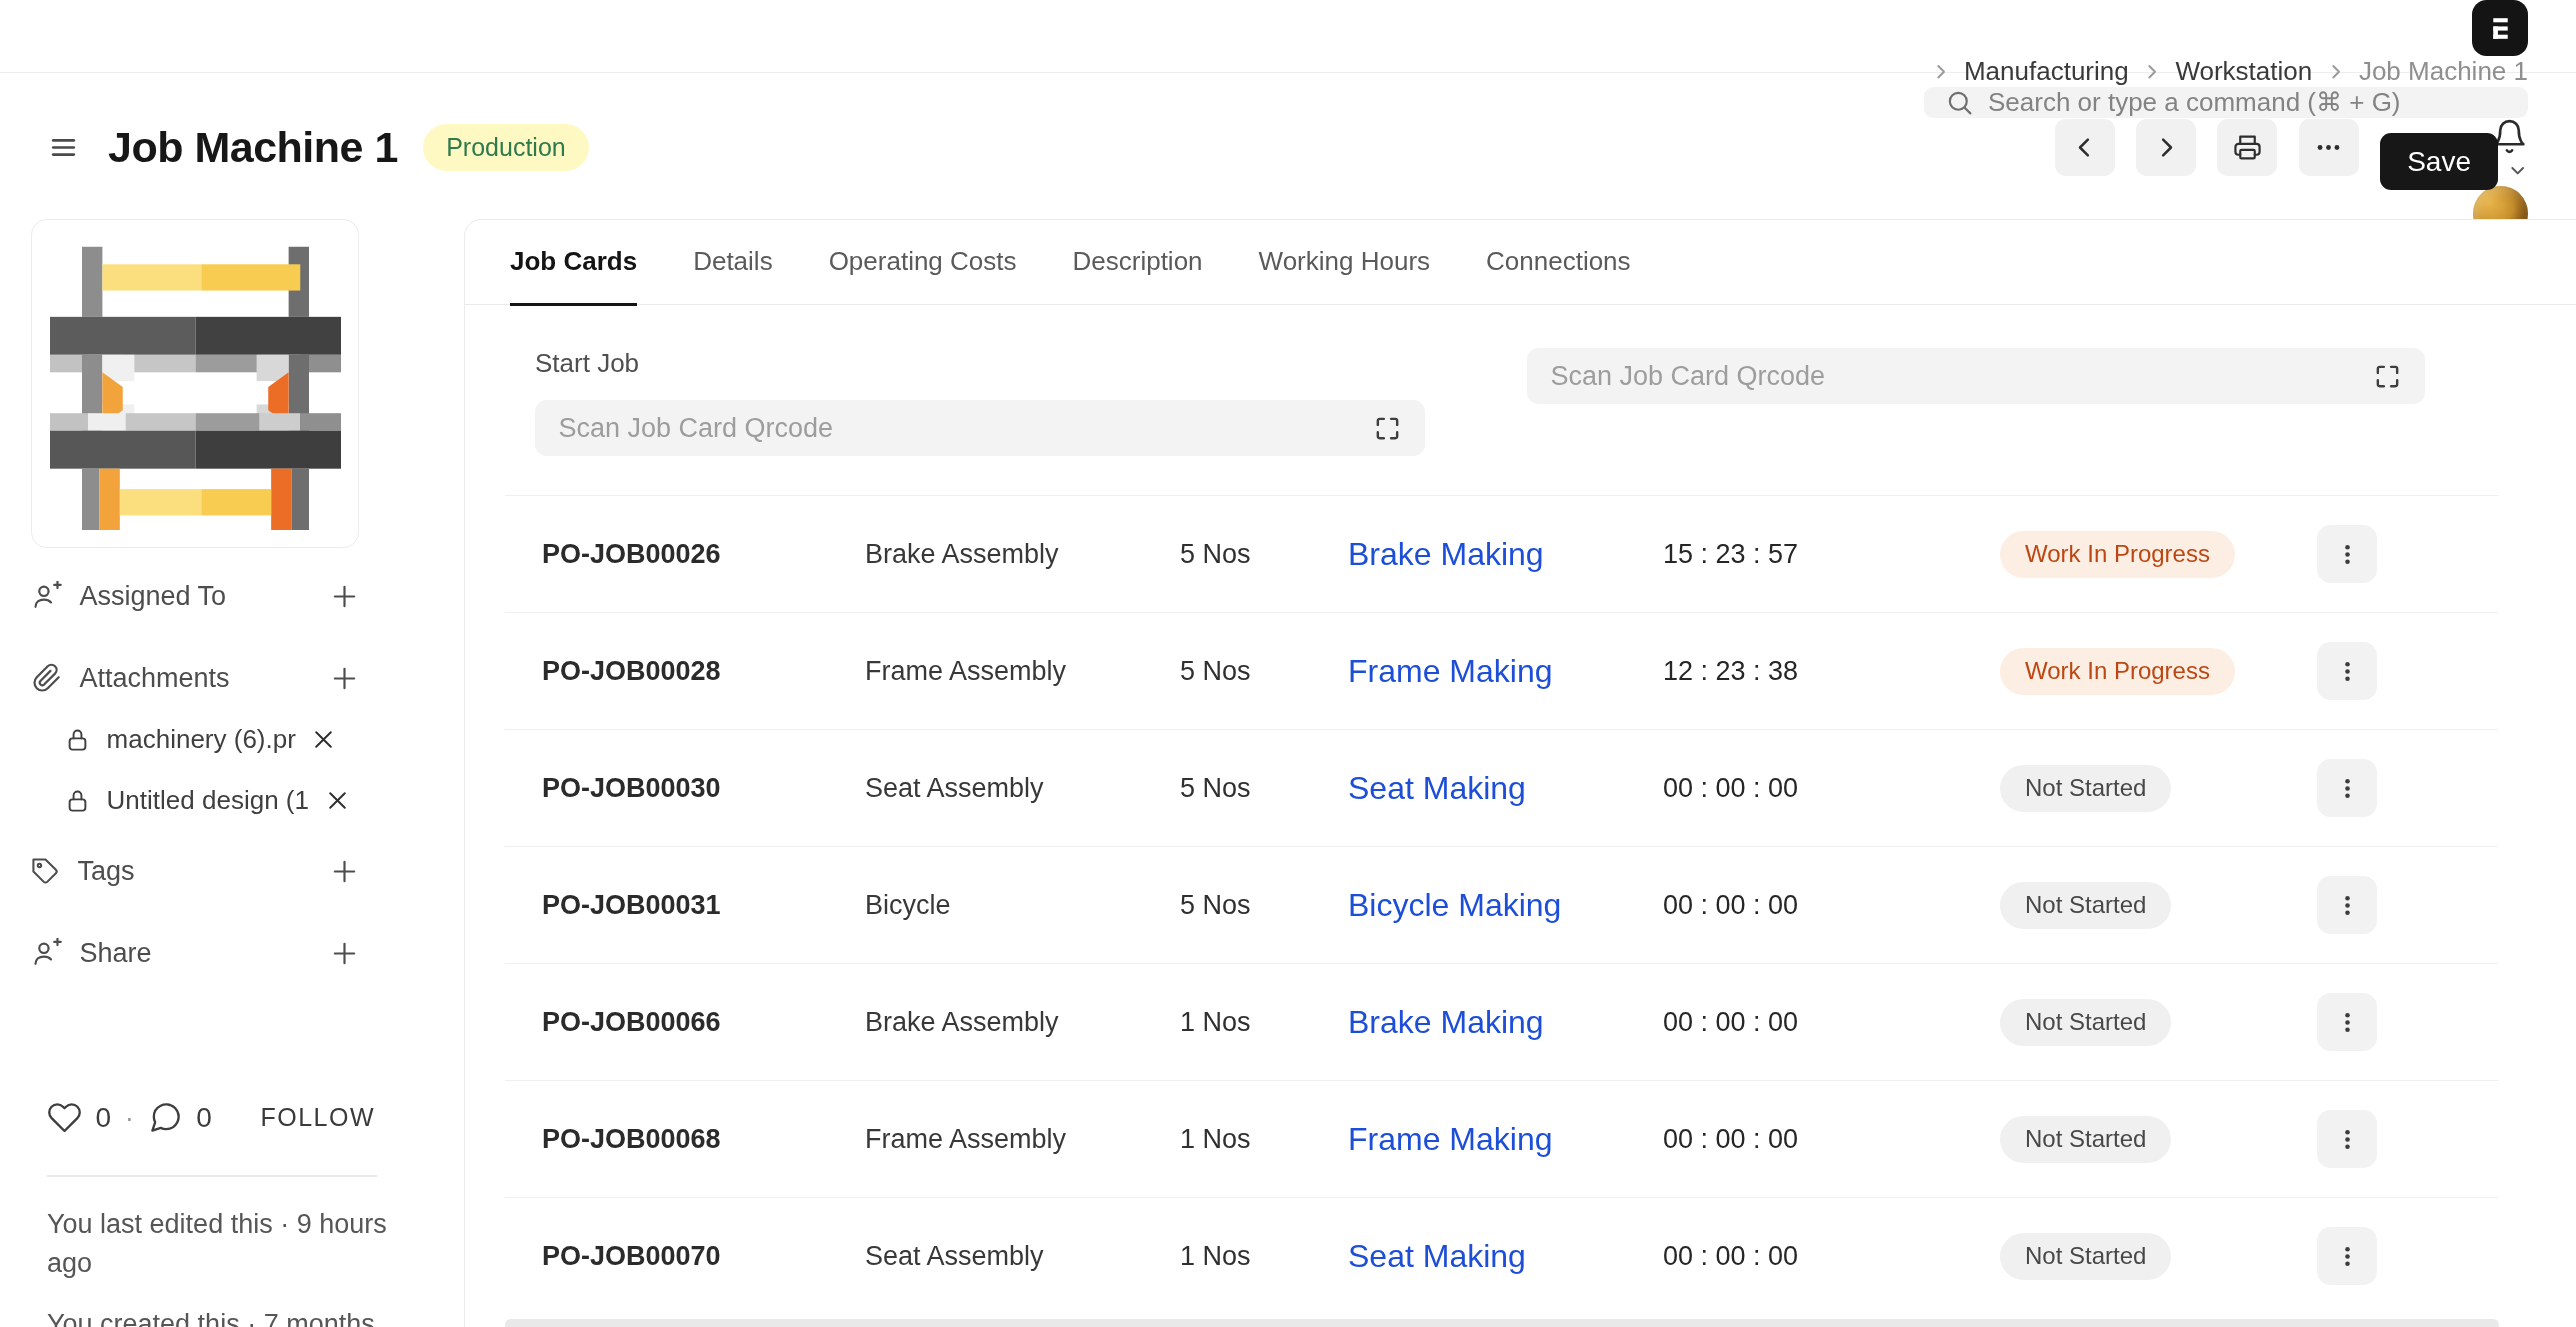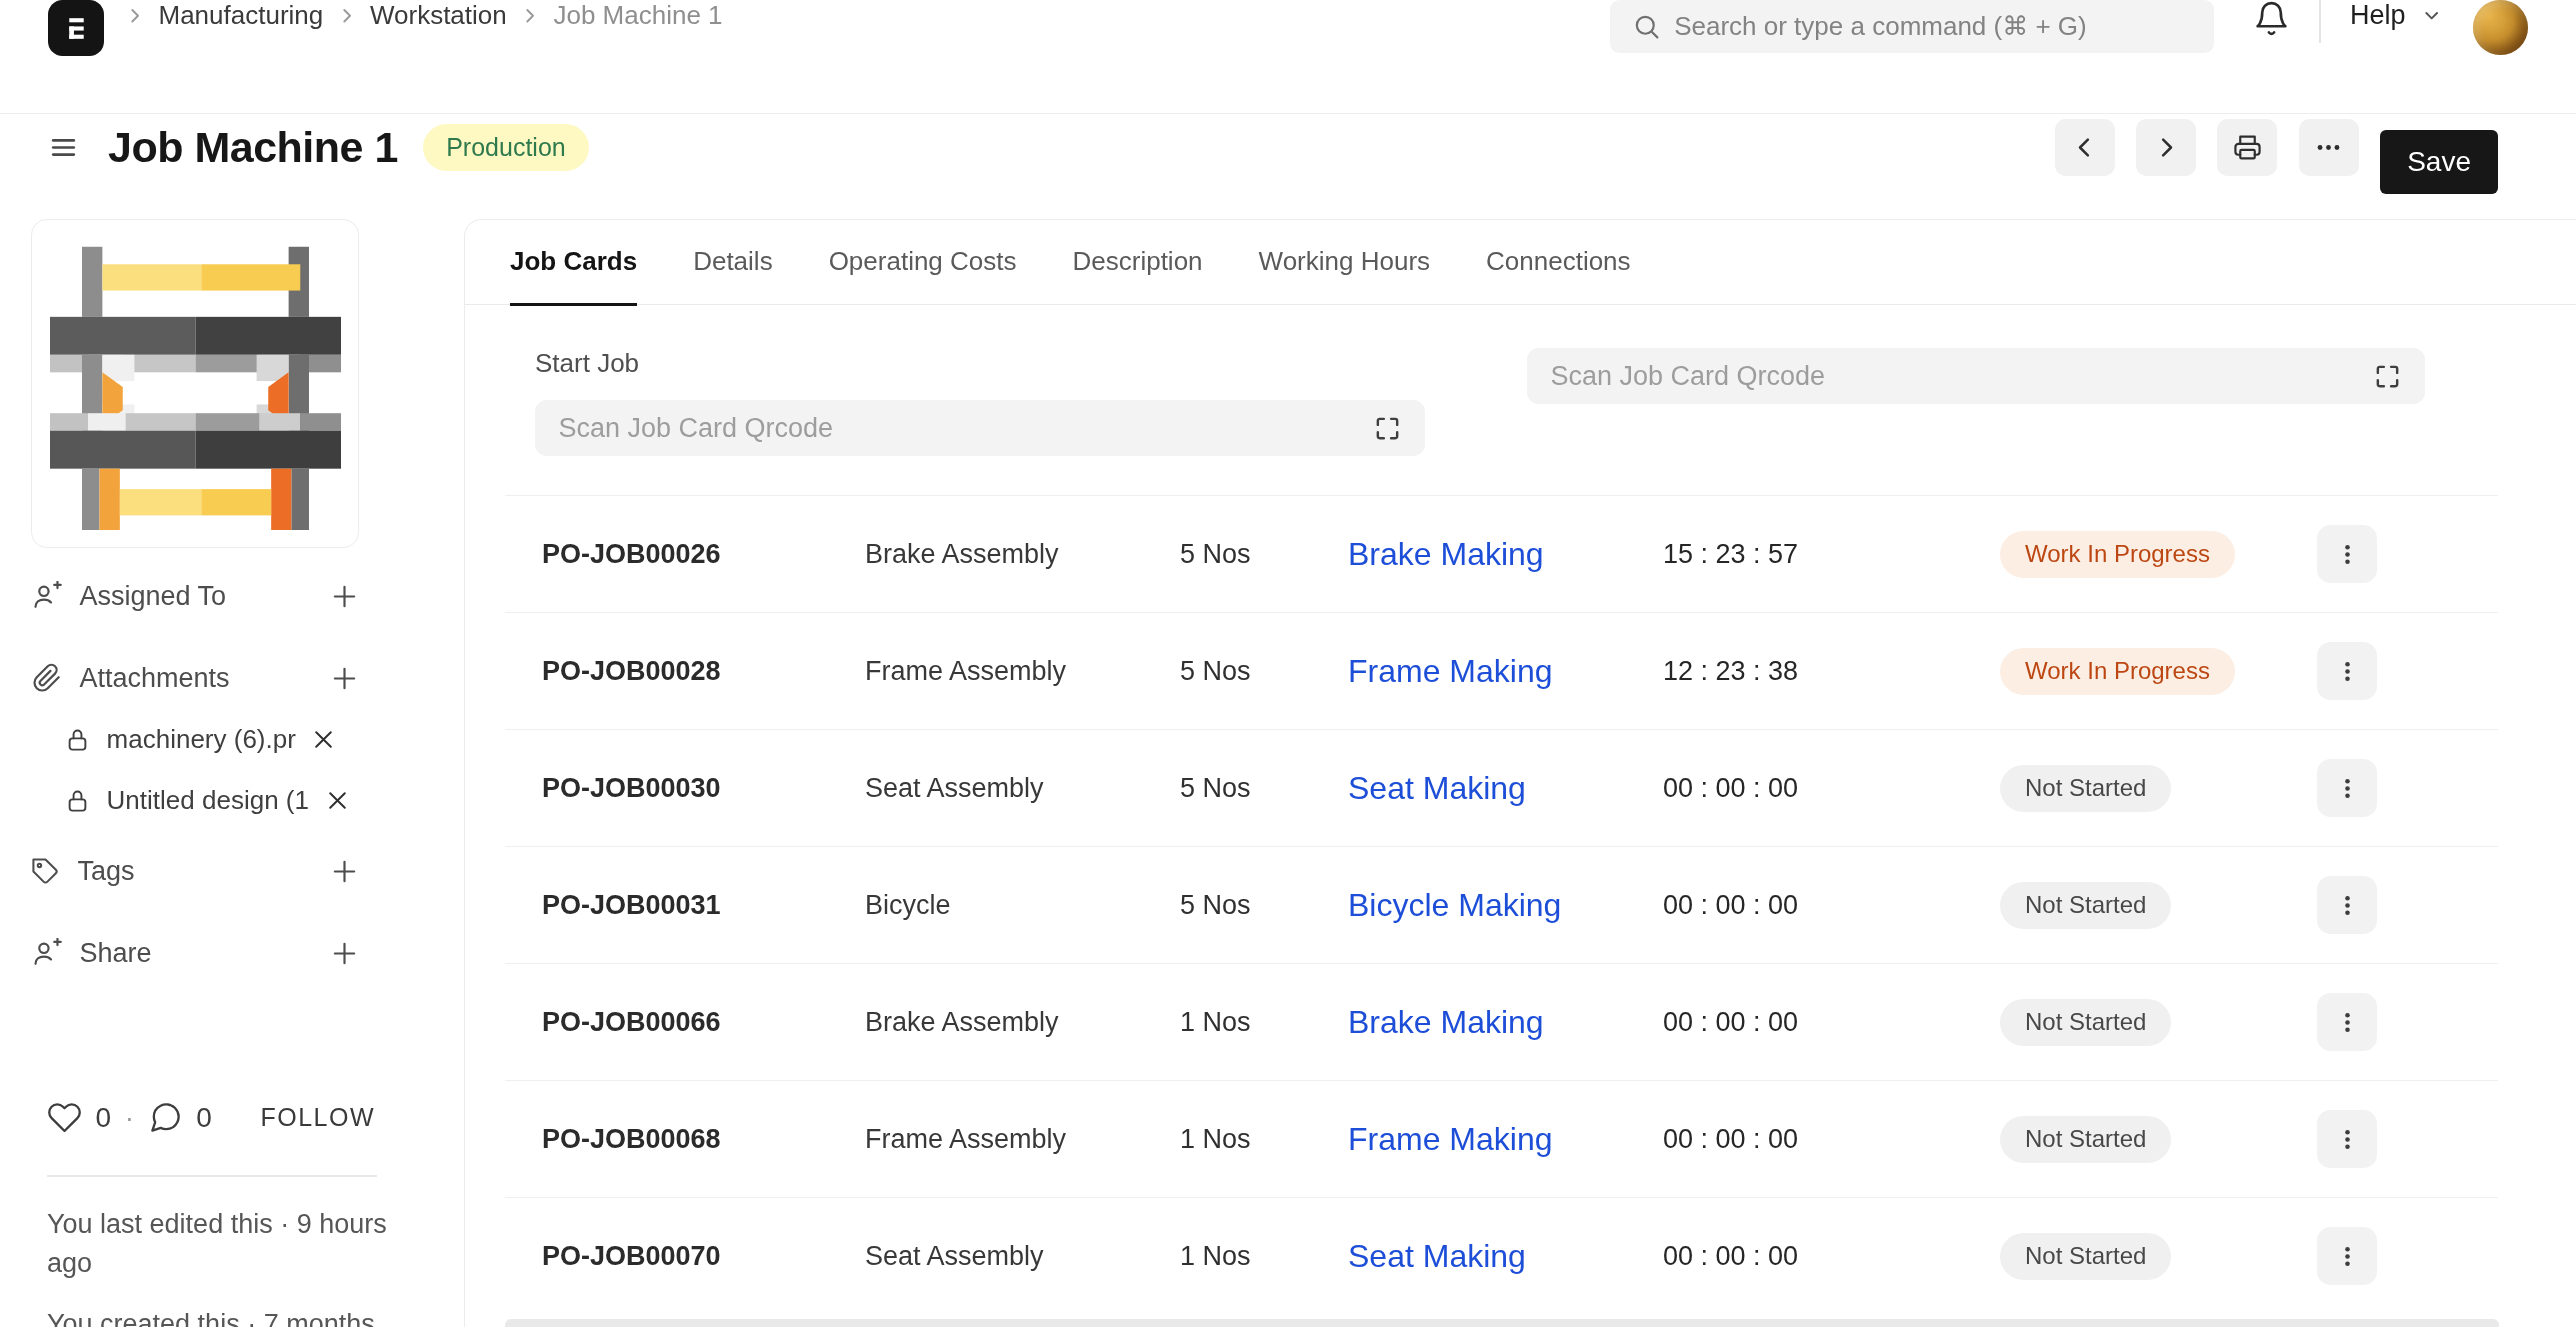--- a/index.html
+++ b/index.html
@@ -8,25 +8,26 @@
     font-family: "Liberation Sans", "DejaVu Sans", sans-serif;
     background: #ffffff;
     color: #1f1f1f;
     position: relative;
   }
   svg { display: block; }
   .clickable { cursor: pointer; }
 
   
   .navbar {
-    position: absolute; top: 0; left: 0; width: 100%; height: 114px;
+    position: absolute; top: 0; left: 0; width: 100%; height: 73px;
     border-bottom: 1.9px solid #ededed;
-    display: flex; align-items: flex-start;
+    display: flex; align-items: flex-end;
     padding: 0 48px;
     background: #fff;
+    flex-direction: column;
   }
   .logo {
     width: 56px; height: 56px; border-radius: 14.6px; background: #141414;
     display: flex; align-items: center; justify-content: center; flex: 0 0 auto;
   }
   .breadcrumbs { display: flex; align-items: center; margin-left: 13.6px; gap: 5.8px; }
   .crumb-group { display: flex; align-items: center; gap: 13.6px; margin-left: 7.8px; }
   .crumb-chevron { color: #9a9a9a; }
   .crumb-label { font-size: 26px; color: #3a3a3a; white-space: nowrap; }
   .crumb-group:last-child .crumb-label { color: #8f8f8f; }
@@ -66,21 +67,21 @@
     margin-left: 25px;
     background: #fef9c3; color: #2f7a4d;
     font-size: 25px; padding: 8.8px 23.4px; border-radius: 973px;
   }
   .header-actions { margin-left: auto; display: flex; align-items: center; gap: 21.4px; }
   .icon-btn {
     width: 60px; height: 57px; border-radius: 10.7px; background: #f1f1f1; border: none;
     display: flex; align-items: center; justify-content: center; color: #2e2e2e;
   }
   .save-btn {
-    height: 64px; padding: 0 27px; border: none; border-radius: 6px;
+    height: 57px; padding: 0 27px; border: none; border-radius: 11px;
     background: #171717; color: #ffffff; font-size: 28px;
     font-family: "Liberation Sans", sans-serif;
     margin-top: 28px;
   }
 
   
   .sidebar { position: absolute; left: 31px; top: 219px; width: 328px; }
   .img-card {
     width: 328px; height: 329px; border-radius: 15.6px; border: 1.9px solid #ececec;
     background: #fff; padding: 17.5px; overflow: hidden;

